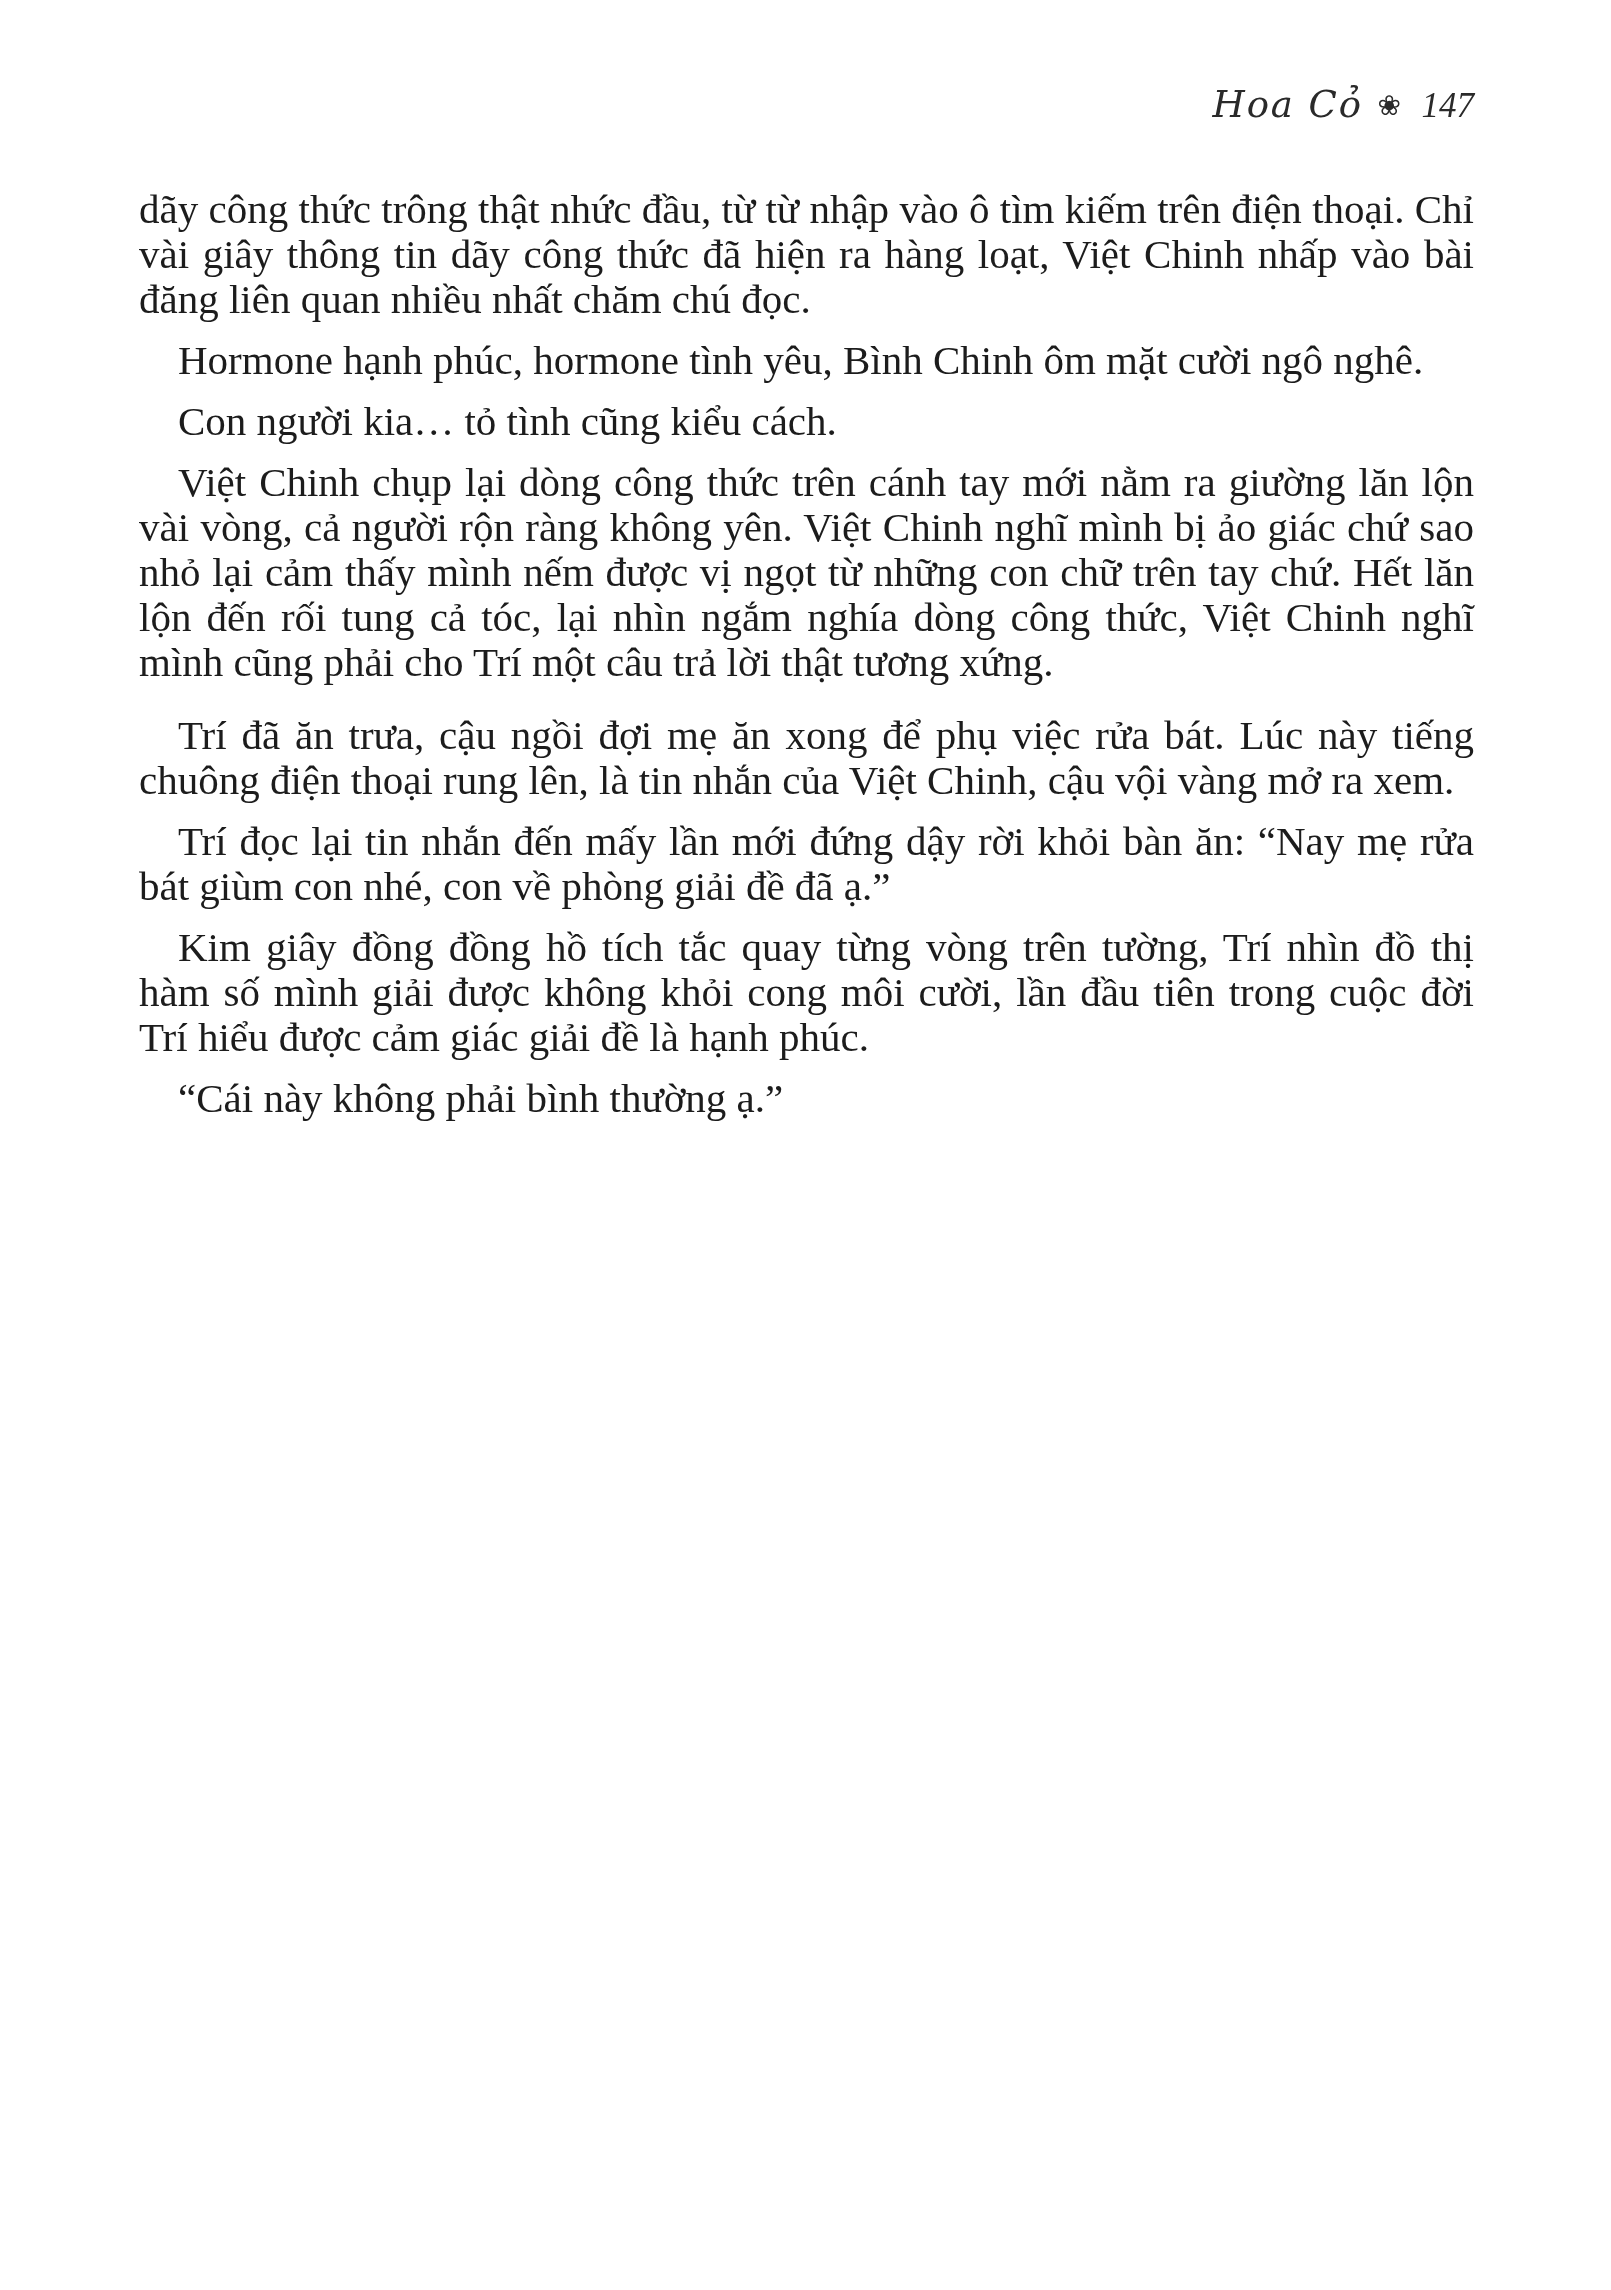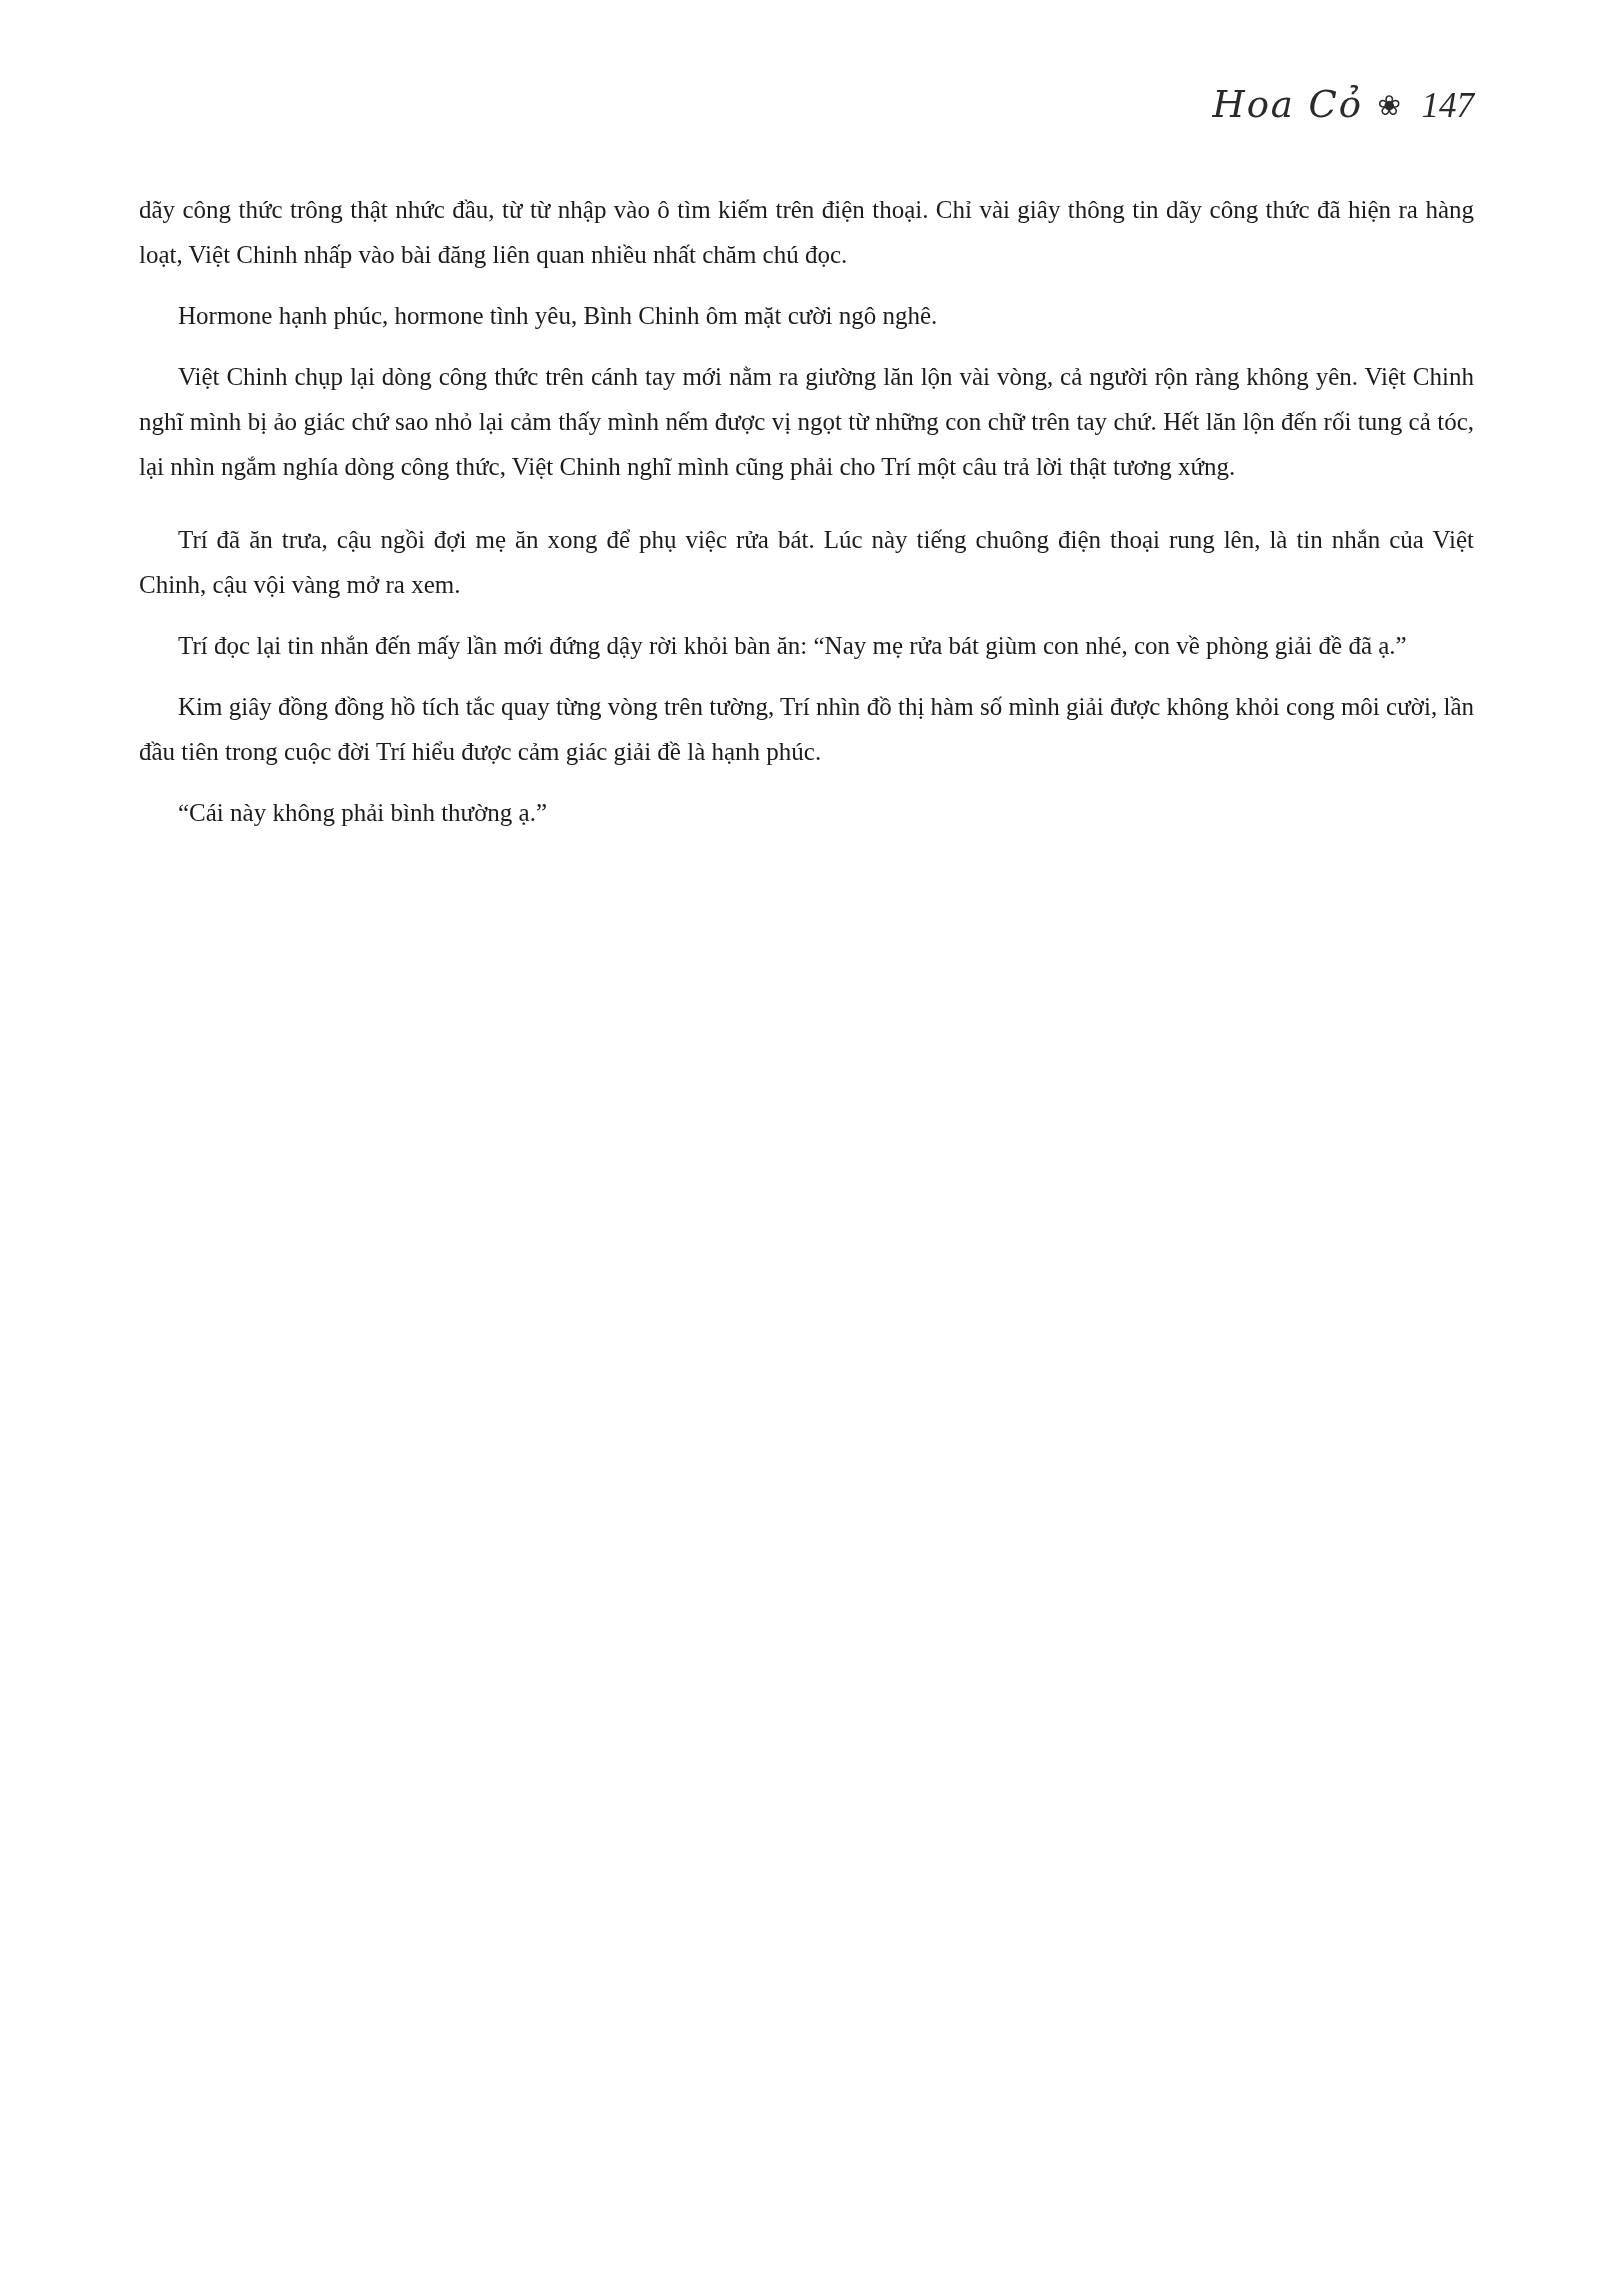--- a/index.html
+++ b/index.html
@@ -37,21 +37,21 @@
     margin: 0 16.7px 0 11px;
     color: #2a2a2a;
     vertical-align: 1.9px;
   }
   .page-number {
     font-style: italic;
     font-size: 35px;
     color: #2a2a2a;
   }
   .content p {
-    font-size: 25px;
+    font-size: 41px;
     line-height: 45px;
     margin: 0 0 16px 0;
     text-align: justify;
     text-justify: inter-word;
   }
   .content p.indent {
     text-indent: 39px;
   }
   .content p.scene-break {
     margin-top: 28px;
@@ -65,20 +65,21 @@
 
 <div class="page">
   <div class="header">
     <span class="book-title">Hoa Cỏ</span>
     <span class="flower">❀</span>
     <span class="page-number">147</span>
   </div>
   <div class="content" id="paragraphs">
       <p class="">dãy công thức trông thật nhức đầu, từ từ nhập vào ô tìm kiếm trên điện thoại. Chỉ vài giây thông tin dãy công thức đã hiện ra hàng loạt, Việt Chinh nhấp vào bài đăng liên quan nhiều nhất chăm chú đọc.</p>
       <p class="indent ">Hormone hạnh phúc, hormone tình yêu, Bình Chinh ôm mặt cười ngô nghê.</p>
+      <p class="indent ">Con người kia… tỏ tình cũng kiểu cách.</p>
       <p class="indent ">Việt Chinh chụp lại dòng công thức trên cánh tay mới nằm ra giường lăn lộn vài vòng, cả người rộn ràng không yên. Việt Chinh nghĩ mình bị ảo giác chứ sao nhỏ lại cảm thấy mình nếm được vị ngọt từ những con chữ trên tay chứ. Hết lăn lộn đến rối tung cả tóc, lại nhìn ngắm nghía dòng công thức, Việt Chinh nghĩ mình cũng phải cho Trí một câu trả lời thật tương xứng.</p>
       <p class="indent scene-break ">Trí đã ăn trưa, cậu ngồi đợi mẹ ăn xong để phụ việc rửa bát. Lúc này tiếng chuông điện thoại rung lên, là tin nhắn của Việt Chinh, cậu vội vàng mở ra xem.</p>
       <p class="indent ">Trí đọc lại tin nhắn đến mấy lần mới đứng dậy rời khỏi bàn ăn: “Nay mẹ rửa bát giùm con nhé, con về phòng giải đề đã ạ.”</p>
       <p class="indent ">Kim giây đồng đồng hồ tích tắc quay từng vòng trên tường, Trí nhìn đồ thị hàm số mình giải được không khỏi cong môi cười, lần đầu tiên trong cuộc đời Trí hiểu được cảm giác giải đề là hạnh phúc.</p>
       <p class="indent ">“Cái này không phải bình thường ạ.”</p>
     </div>
 </div>
 
 
 </body></html>

